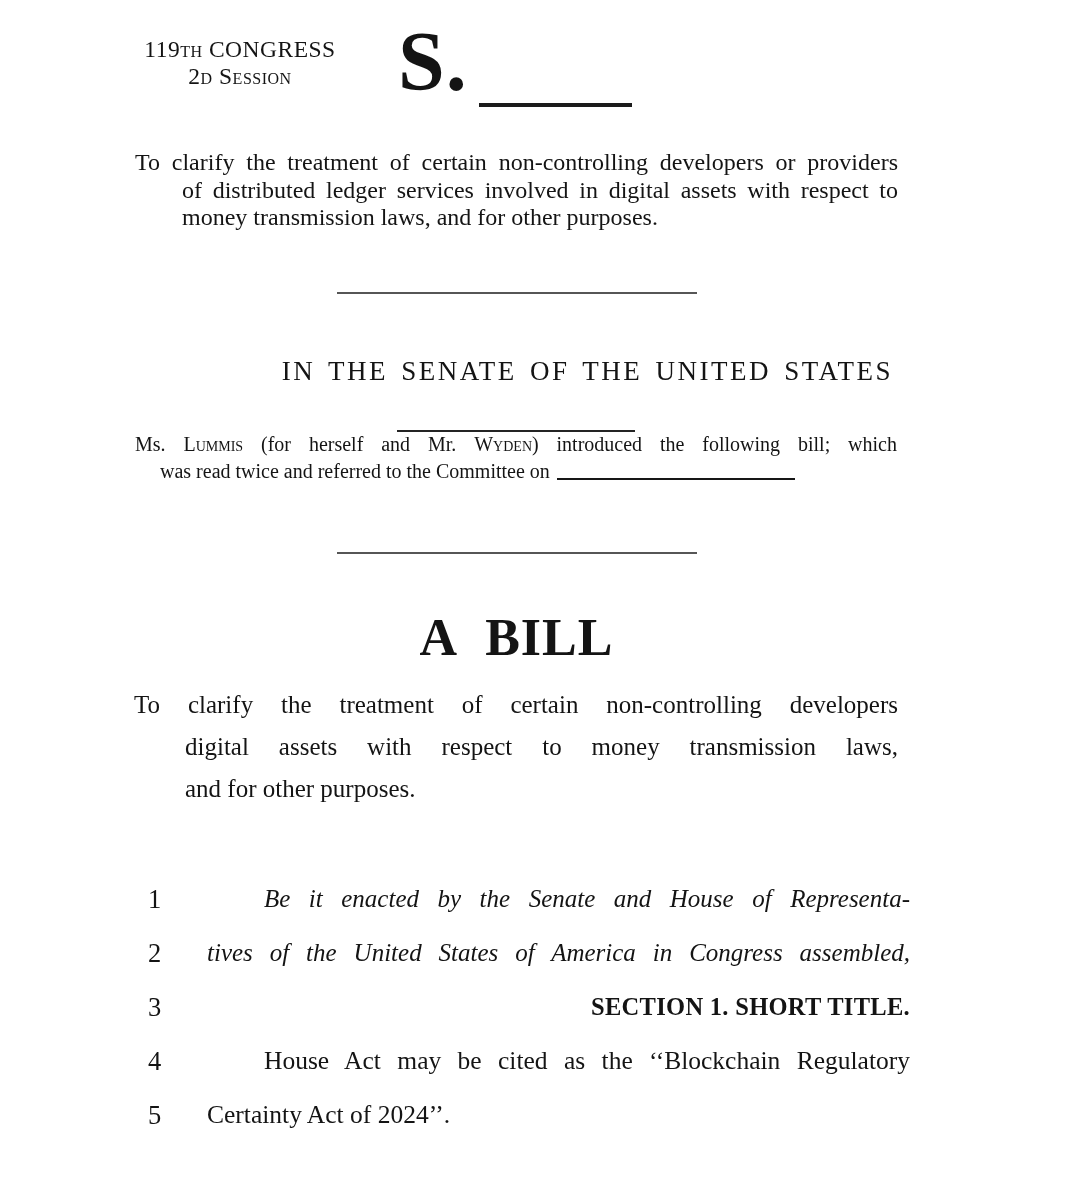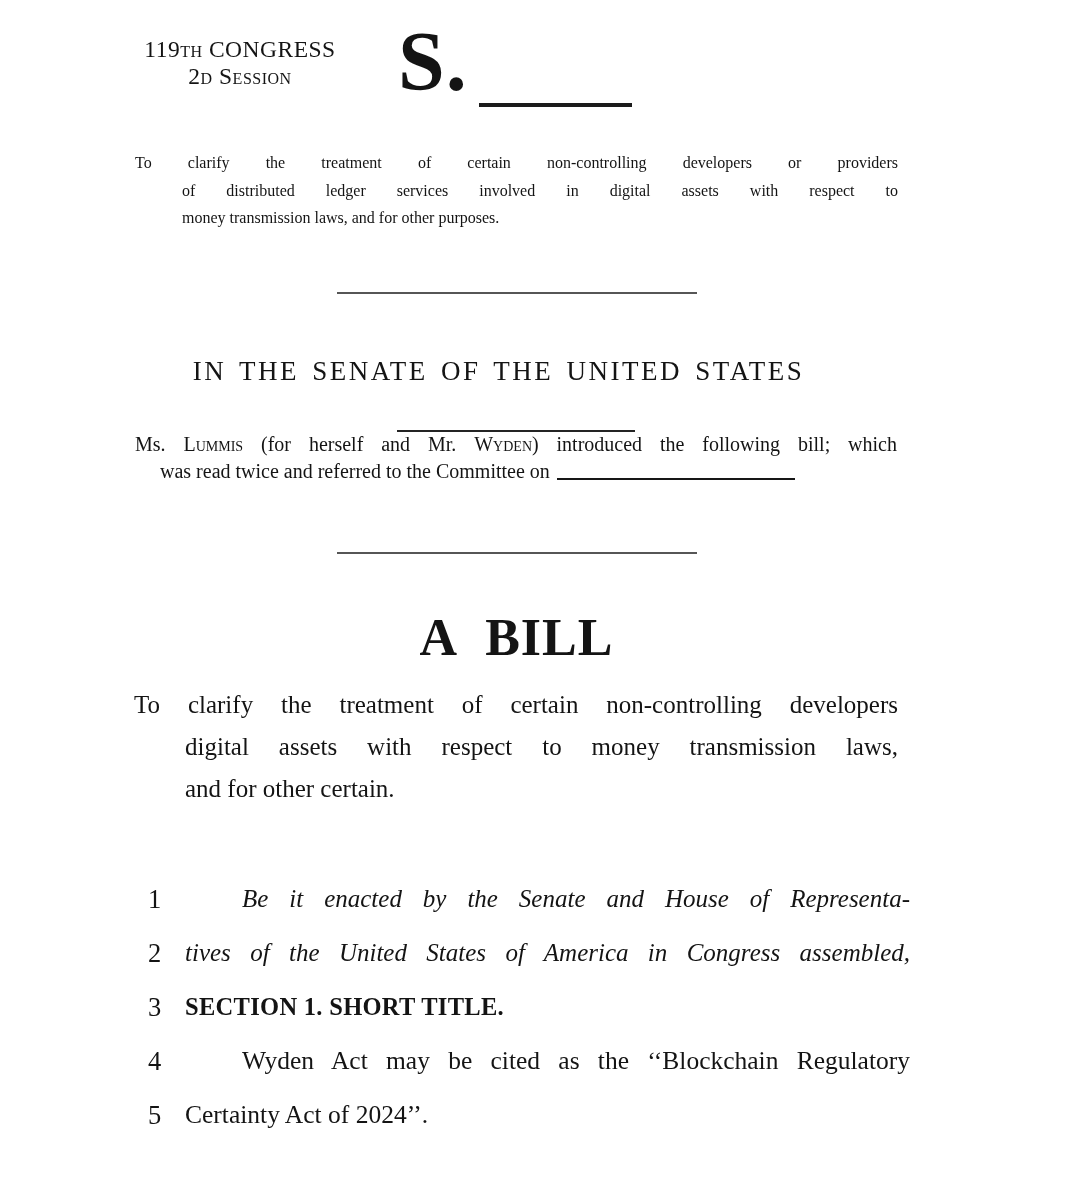--- a/index.html
+++ b/index.html
@@ -31,34 +31,34 @@
     letter-spacing: 1px;
   }
   .s-blank {
     position: absolute; left: 479px; top: 103px;
     width: 153px; height: 4px; background: #1b1b1b;
   }
 
   
   .official-title {
     position: absolute; left: 135px; top: 149px; width: 763px;
-    font-size: 16px; line-height: 27.5px;
+    font-size: 24px; line-height: 27.5px;
   }
   .official-title .t-ind { padding-left: 47px; }
   .stretch { text-align: justify; text-align-last: justify; }
 
   .rule { position: absolute; height: 2px; background: #565656; }
   .rule-1 { left: 337px; top: 292px; width: 360px; }
   .rule-2 { left: 397px; top: 430px; width: 238px; background: #242424; }
   .rule-3 { left: 337px; top: 552px; width: 360px; }
 
   
   .chamber-heading {
-    position: absolute; left: 117px; top: 356px; width: 763px;
-    text-align: center; font-size: 27px;
+    position: absolute; left: 130px; top: 356px; width: 763px;
+    text-align: right; font-size: 27px;
     letter-spacing: 2.5px; word-spacing: 4px; white-space: nowrap;
   }
 
   
   .action-clause {
     position: absolute; left: 135px; top: 431px; width: 762px;
     font-size: 20px; line-height: 27px;
   }
   .action-line2 { padding-left: 25px; white-space: nowrap; }
   .committee-blank {
@@ -83,24 +83,24 @@
   
   .body-lines { position: absolute; left: 148px; top: 872px; width: 762px; }
   .body-row {
     display: grid; grid-template-columns: 37px 1fr;
     height: 54px;
   }
   .body-row .line-num {
     font-size: 26.5px; line-height: 54px; text-align: left;
   }
   .body-row .line-text {
-    font-size: 25.5px; line-height: 54px;
+    font-size: 25.5px; line-height: 54px; margin-left: 22px;
   }
   .line-italic { font-style: italic; font-size: 25px !important; }
-  .line-bold   { font-weight: 700; font-size: 24.5px !important; letter-spacing: 0.3px; }
+  .line-bold   { font-weight: 700; font-size: 24.5px !important; letter-spacing: 0.3px; text-align: right; }
   .first-indent { text-indent: 57px; }
   .nowrap { white-space: nowrap; }
 </style>
 </head>
 <body>
 
 <div class="page">
 
   <div class="congress-header">
     <div><span>119</span><span class="sc">th</span><span> CONGRESS</span></div>
@@ -127,39 +127,39 @@
     <div class="action-line2"><span>was read twice and referred to the Committee on</span> <span class="committee-blank"></span></div>
   </div>
 
   <div class="rule rule-3"></div>
 
   <div class="bill-type-heading">A BILL</div>
 
   <div class="preamble">
     <div class="stretch">To clarify the treatment of certain non-controlling developers</div>
     <div class="p-ind stretch">digital assets with respect to money transmission laws,</div>
-    <div class="p-ind">and for other certain.</div>
+    <div class="p-ind">and for other purposes.</div>
   </div>
 
   <div class="body-lines">
     <div class="body-row">
       <span class="line-num">1</span>
       <span class="line-text line-italic first-indent stretch">Be it enacted by the Senate and House of Representa-</span>
     </div>
     <div class="body-row">
       <span class="line-num">2</span>
       <span class="line-text line-italic stretch">tives of the United States of America in Congress assembled,</span>
     </div>
     <div class="body-row">
       <span class="line-num">3</span>
       <span class="line-text line-bold nowrap">SECTION 1. SHORT TITLE.</span>
     </div>
     <div class="body-row">
       <span class="line-num">4</span>
-      <span class="line-text first-indent stretch">Wyden Act may be cited as the ‘‘Blockchain Regulatory</span>
+      <span class="line-text first-indent stretch">House Act may be cited as the ‘‘Blockchain Regulatory</span>
     </div>
     <div class="body-row">
       <span class="line-num">5</span>
       <span class="line-text nowrap">Certainty Act of 2024’’.</span>
     </div>
   </div>
 
 </div>
 
 </body></html>

